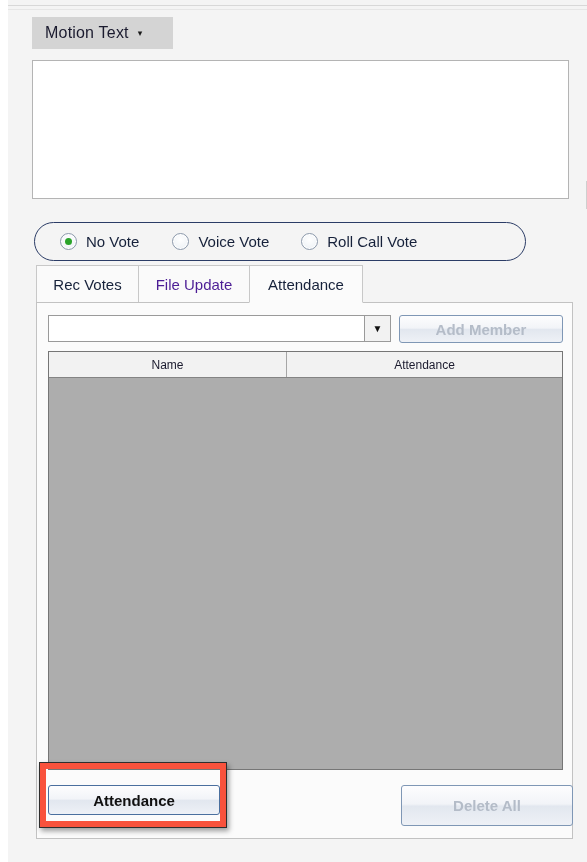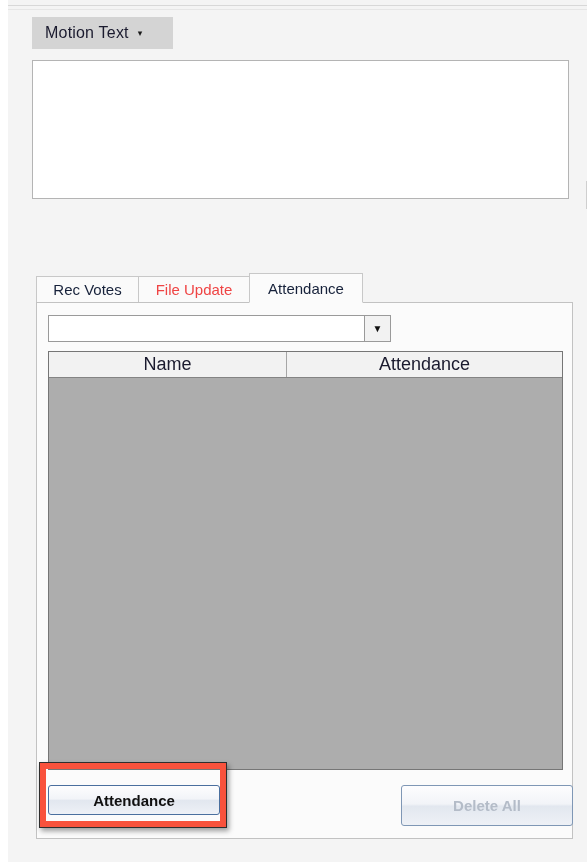--- a/index.html
+++ b/index.html
@@ -152,30 +152,30 @@
     border: 1px solid #c8c8c8;
     border-bottom: 1px solid #bdbdbd;
     display: flex;
     align-items: center;
     justify-content: center;
     font-size: 15px;
     color: #16213a;
     cursor: pointer;
     position: relative;
     margin-right: -1px;
-    padding: 12px 10px;
+    padding: 18px 10px;
   }
   .tab.selected {
     height: 30px;
     background: #fbfbfb;
     border-bottom: 1px solid #fbfbfb;
     z-index: 3;
   }
   .tab.disabled {
-    color: #ef4444;
+    color: #4c1d95;
     cursor: default;
   }
   #tab-rec-votes   { width: 103px; }
   #tab-file-update { width: 112px; }
   #tab-attendance  { width: 114px; }
 
   #tab-panel {
     position: absolute;
     left: 0; top: 29px;
     width: 537px; height: 537px;
@@ -261,21 +261,21 @@
   #grid-header {
     display: flex;
     height: 25px;
     background: #f0f0f0;
     border-bottom: 1px solid #848484;
   }
   .grid-th {
     display: flex;
     align-items: center;
     justify-content: center;
-    font-size: 18px;
+    font-size: 12px;
     color: #1a1a2e;
     background: #f2f2f2;
     box-sizing: border-box;
     cursor: pointer;
   }
   #grid-th-name {
     width: 238px;
     border-right: 1px solid #a6a6a6;
   }
   #grid-th-attendance {
@@ -321,20 +321,38 @@
 
   <button id="motion-text-btn">
     <span class="mt-label">Motion Text</span>
     <span class="mt-caret">▾</span>
   </button>
 
   <textarea id="motion-textarea" placeholder="" style=""></textarea>
 
   <div id="right-edge-fragment"></div>
 
+  <div id="vote-type-group">
+
+    <div class="radio-item" id="radio-no-vote">
+      <span class="radio-dot checked"></span>
+      <span class="radio-label">No Vote</span>
+    </div>
+
+    <div class="radio-item" id="radio-voice-vote">
+      <span class="radio-dot"></span>
+      <span class="radio-label">Voice Vote</span>
+    </div>
+
+    <div class="radio-item" id="radio-roll-call">
+      <span class="radio-dot"></span>
+      <span class="radio-label">Roll Call Vote</span>
+    </div>
+
+  </div>
 
   <div id="tab-control">
 
     <div id="tab-strip">
       <div class="tab" id="tab-rec-votes">
         <span>Rec Votes</span>
       </div>
       <div class="tab disabled" id="tab-file-update">
         <span>File Update</span>
       </div>
@@ -345,20 +363,23 @@
 
     <div id="tab-panel">
 
       <div id="member-combo">
         <input id="member-combo-input" type="text" placeholder="" style="">
         <div id="member-combo-arrow">
           <span>▼</span>
         </div>
       </div>
 
+      <div class="aero-btn disabled" id="add-member-btn">
+        <span>Add Member</span>
+      </div>
 
       <div id="attendance-grid">
         <div id="grid-header">
           <div class="grid-th" id="grid-th-name">
             <span>Name</span>
           </div>
           <div class="grid-th" id="grid-th-attendance">
             <span>Attendance</span>
           </div>
         </div>

